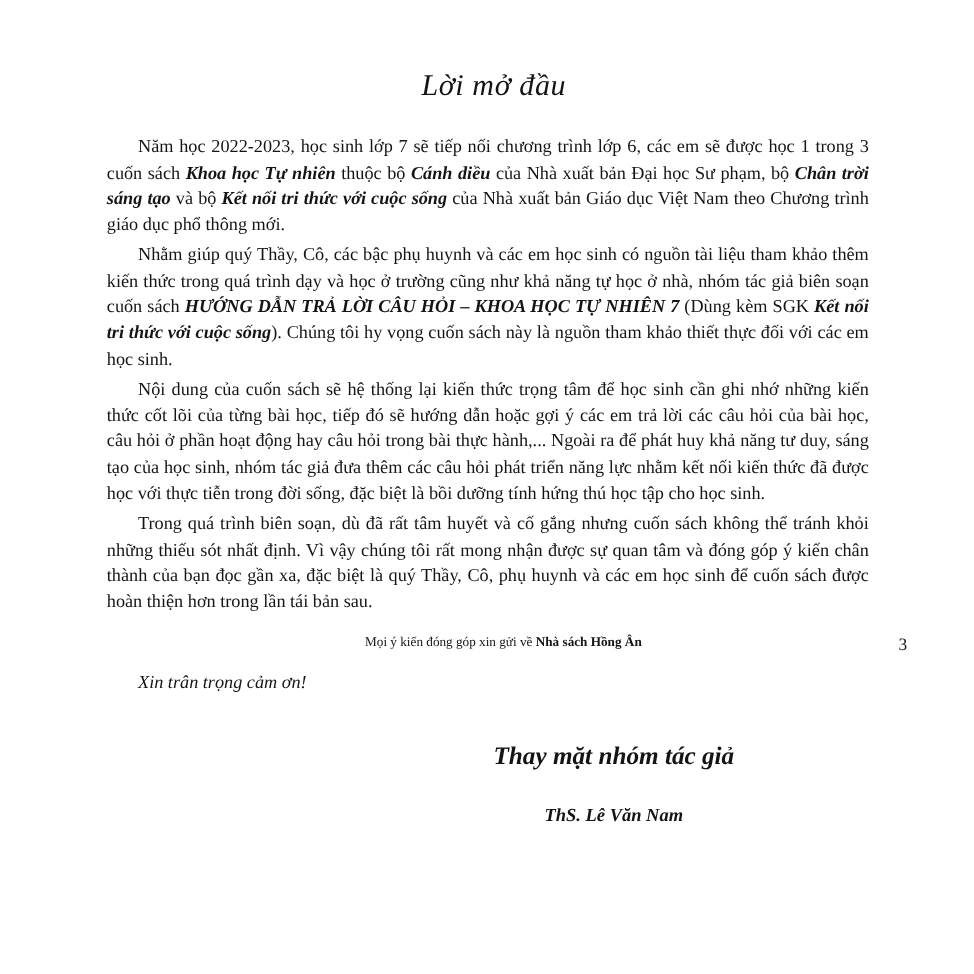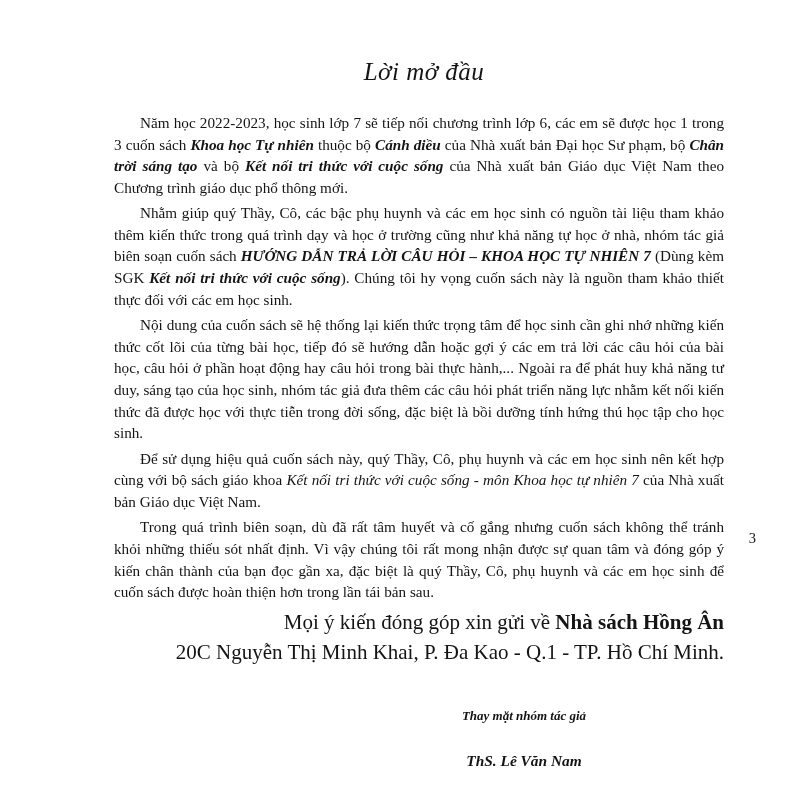--- a/index.html
+++ b/index.html
@@ -12,21 +12,21 @@
     background: #ffffff;
     font-family: "Liberation Serif", serif;
     color: #1a1a1a;
     overflow: hidden;
   }
   .page {
     position: relative;
     width: 812px;
     height: 579px;
     box-sizing: border-box;
-    padding: 40px 88px 24px 114px;
+    padding: 40px 88px 24px 89px;
   }
   .title {
     text-align: center;
     font-style: italic;
     font-size: 25px;
     letter-spacing: 0.5px;
     color: #141414;
     margin: 18px 0 26px 0;
     padding-left: 10px;
   }
@@ -43,45 +43,45 @@
     font-style: italic;
     text-indent: 26px;
     margin-bottom: 3px;
   }
   .b { font-weight: bold; }
   .i { font-style: italic; }
   .bi { font-weight: bold; font-style: italic; }
   .para .b, .para .i, .para .bi { text-indent: 0; font-style: italic; }
 
   .addr-line {
-    font-size: 21px;
+    font-size: 11px;
     line-height: 1.45;
     color: #141414;
-    margin: 0;
-    text-align: right;
+    margin: 16px;
+    text-align: center;
   }
   .addr-indent-1 { text-indent: 26px; }
   .addr-indent-2 { padding-left: 58px; }
   .addr-indent-3 { padding-left: 26px; }
   .thanks {
     font-style: italic;
     font-size: 15.2px;
     padding-left: 26px;
     margin-top: 2px;
     color: #141414;
   }
   .signature-block {
     margin-top: 40px;
     text-align: center;
     padding-left: 210px;
   }
   .sig-role {
     font-weight: bold;
     font-style: italic;
-    font-size: 13px;
+    font-size: 21px;
     color: #141414;
     margin-bottom: 28px;
   }
   .sig-name {
     font-weight: bold;
     font-style: italic;
     font-size: 15.4px;
     color: #141414;
   }
   .page-number {
@@ -97,31 +97,30 @@
 
 <div class="page">
 
   <div class="title">Lời mở đầu</div>
 
 
   <div id="paragraphs">
       <p class="para"><span>Năm học 2022-2023, học sinh lớp 7 sẽ tiếp nối chương trình lớp 6, các em sẽ được học 1 trong 3 cuốn sách </span><span class="bi">Khoa học Tự nhiên</span><span> thuộc bộ </span><span class="bi">Cánh diều</span><span> của Nhà xuất bản Đại học Sư phạm, bộ </span><span class="bi">Chân trời sáng tạo</span><span> và bộ </span><span class="bi">Kết nối tri thức với cuộc sống</span><span> của Nhà xuất bản Giáo dục Việt Nam theo Chương trình giáo dục phổ thông mới.</span></p>
       <p class="para"><span>Nhằm giúp quý Thầy, Cô, các bậc phụ huynh và các em học sinh có nguồn tài liệu tham khảo thêm kiến thức trong quá trình dạy và học ở trường cũng như khả năng tự học ở nhà, nhóm tác giả biên soạn cuốn sách </span><span class="b">HƯỚNG DẪN TRẢ LỜI CÂU HỎI – KHOA HỌC TỰ NHIÊN 7</span><span> (Dùng kèm SGK </span><span class="bi">Kết nối tri thức với cuộc sống</span><span>). Chúng tôi hy vọng cuốn sách này là nguồn tham khảo thiết thực đối với các em học sinh.</span></p>
       <p class="para"><span>Nội dung của cuốn sách sẽ hệ thống lại kiến thức trọng tâm để học sinh cần ghi nhớ những kiến thức cốt lõi của từng bài học, tiếp đó sẽ hướng dẫn hoặc gợi ý các em trả lời các câu hỏi của bài học, câu hỏi ở phần hoạt động hay câu hỏi trong bài thực hành,... Ngoài ra để phát huy khả năng tư duy, sáng tạo của học sinh, nhóm tác giả đưa thêm các câu hỏi phát triển năng lực nhằm kết nối kiến thức đã được học với thực tiễn trong đời sống, đặc biệt là bồi dưỡng tính hứng thú học tập cho học sinh.</span></p>
-      <p class="para"><span>Để sử dụng hiệu quả cuốn sách này, quý Thầy, Cô, phụ huynh và các em học sinh nên kết hợp cùng với bộ sách giáo khoa </span><span class="i">Kết nối tri thức với cuộc sống - môn Khoa học tự nhiên 7</span><span> của Nhà xuất bản Giáo dục Việt Nam.</span></p>
       <p class="para"><span>Trong quá trình biên soạn, dù đã rất tâm huyết và cố gắng nhưng cuốn sách không thể tránh khỏi những thiếu sót nhất định. Vì vậy chúng tôi rất mong nhận được sự quan tâm và đóng góp ý kiến chân thành của bạn đọc gần xa, đặc biệt là quý Thầy, Cô, phụ huynh và các em học sinh để cuốn sách được hoàn thiện hơn trong lần tái bản sau.</span></p>
     </div>
 
   <p class="addr-line addr-indent-1">
     <span>Mọi ý kiến đóng góp xin gửi về </span><span class="b">Nhà sách Hồng Ân</span>
   </p>
 
-  <p class="addr-line addr-indent-2">20C Nguyễn Thị Minh Khai, P. Đa Kao - Q.1 - TP. Hồ Chí Minh.</p>
 
 
+  <p class="thanks">Xin trân trọng cảm ơn!</p>
 
   <div class="signature-block">
     <div class="sig-role">Thay mặt nhóm tác giả</div>
     <div class="sig-name">ThS. Lê Văn Nam</div>
   </div>
 
   <div class="page-number">3</div>
 
 </div>
 

